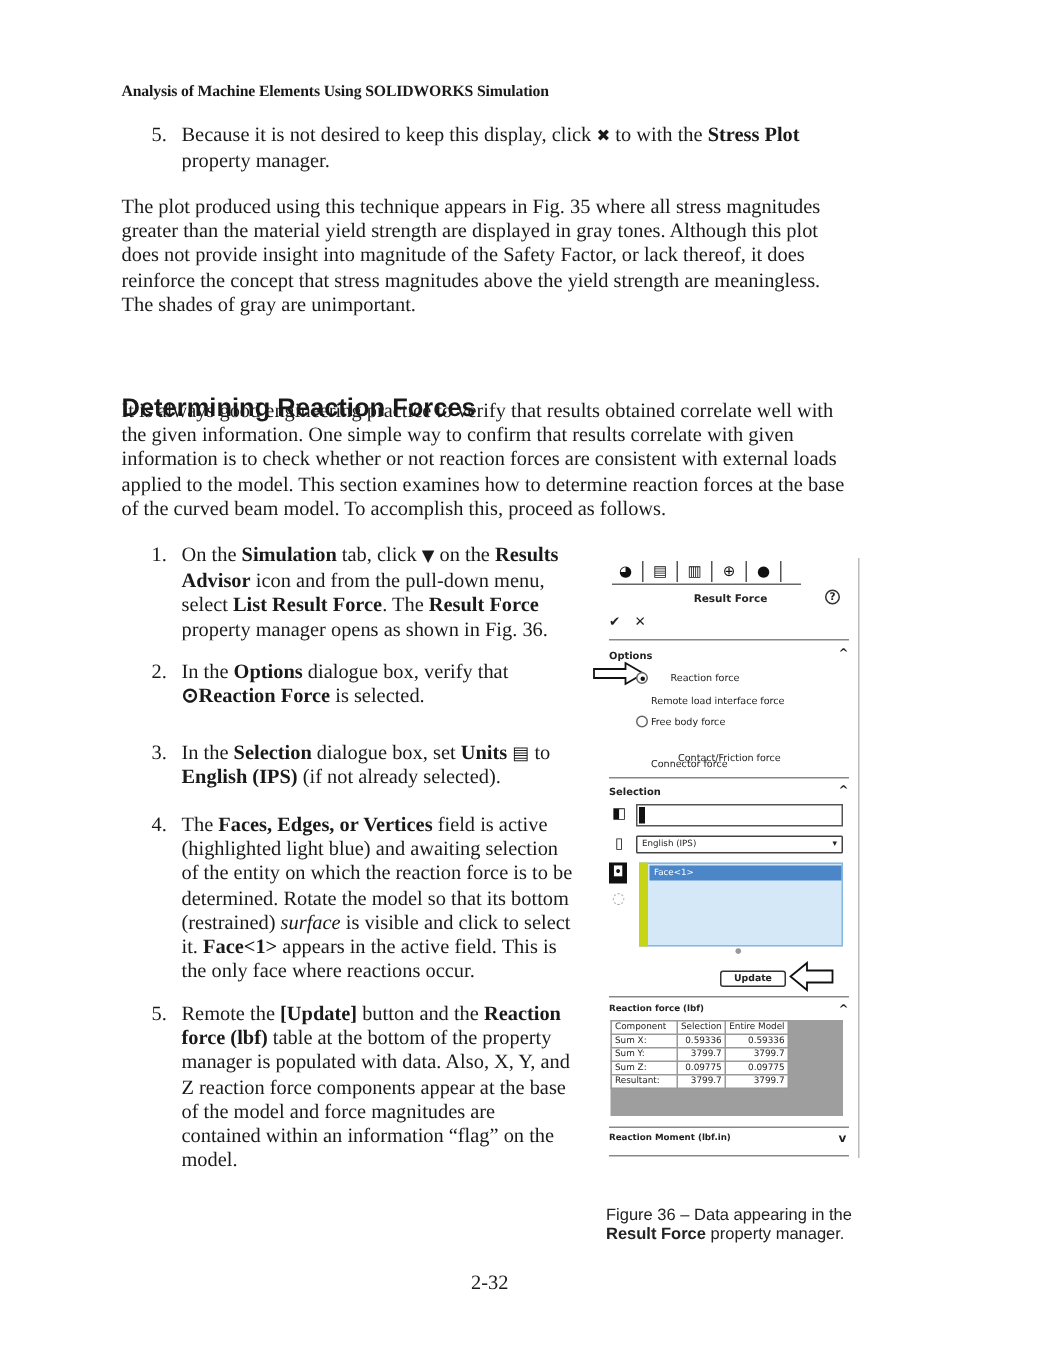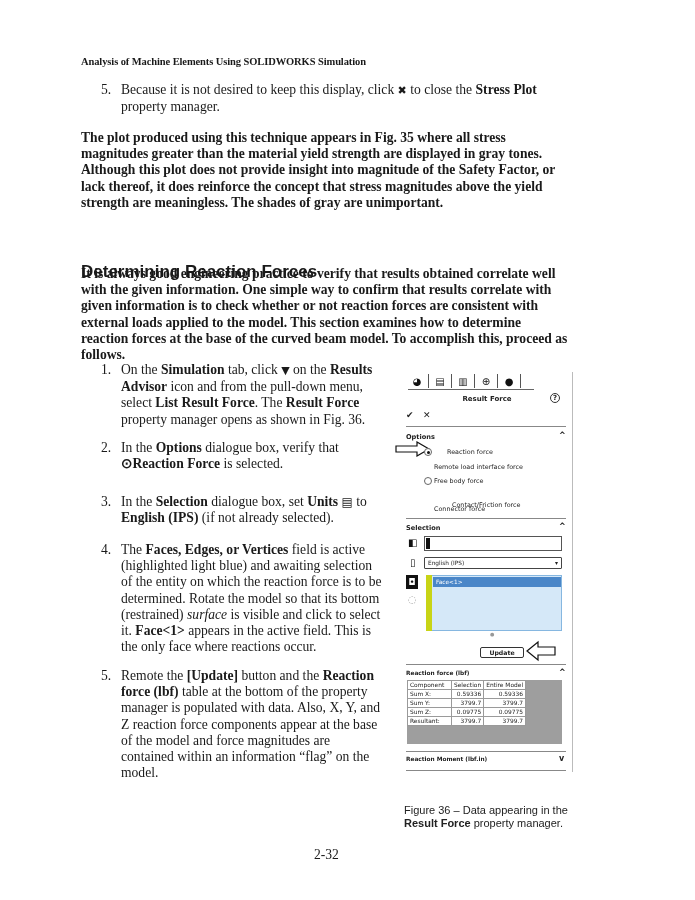--- a/index.html
+++ b/index.html
@@ -7,21 +7,21 @@
   body { position: relative; font-family: "Liberation Serif", serif; color: #1a1a1a; }
 
   .running-head { position: absolute; left: 81px; top: 56px; font-family: "Liberation Serif", serif; font-weight: bold; font-size: 10.5px; letter-spacing: -0.1px; }
 
   .step { position: absolute; font-size: 13.6px; line-height: 16.2px; }
   .step .num { position: absolute; left: 0; top: 0; }
   .step .body { margin-left: 20px; }
   b { font-weight: bold; }
   i { font-style: italic; }
 
-  .para { position: absolute; left: 81px; width: 490px; font-size: 13.6px; line-height: 16.2px; font-weight: bold; }
+  .para { position: absolute; left: 81px; width: 490px; font-size: 13.6px; line-height: 16.2px; }
 
   .heading { position: absolute; left: 81px; top: 237px; font-family: "Liberation Sans", sans-serif; font-weight: bold; font-size: 17px; margin-top: 25px; }
 
   .page-number { position: absolute; left: 314px; top: 847px; font-size: 13.6px; }
 
   
   .pm { position: absolute; left: 402px; top: 372px; width: 170px; height: 400px; font-family: "DejaVu Sans", sans-serif; font-size: 6.6px; color: #222; }
   .pm .right-border { position: absolute; left: 170px; top: 0; width: 1px; height: 400px; background: #bbb; }
   .tabs { position: absolute; left: 4px; top: 2px; height: 14px; display: flex; align-items: flex-end; }
   .tab { width: 23px; height: 14px; display: flex; justify-content: center; align-items: center; border-right: 1px solid #555; font-size: 10px; color: #111; }
@@ -64,21 +64,21 @@
   .caption { position: absolute; left: 404px; top: 804px; width: 170px; font-family: "Liberation Sans", sans-serif; font-size: 11px; line-height: 13px; color: #222; }
 </style>
 </head>
 <body>
 
 <div class="running-head">Analysis of Machine Elements Using SOLIDWORKS Simulation</div>
 
 <div class="step" style="left:101px; top:82px; width:470px;">
   <span class="num">5.</span>
   <div class="body">
-    <span>Because it is not desired to keep this display, click </span><span style="font-family:'DejaVu Sans',sans-serif;font-size:11px;">✖</span><span> to close the </span><b>Stress Plot</b><br>
+    <span>Because it is not desired to keep this display, click </span><span style="font-family:'DejaVu Sans',sans-serif;font-size:11px;">✖</span><span> to with the </span><b>Stress Plot</b><br>
     <span>property manager.</span>
   </div>
 </div>
 
 <div class="para" style="top:130px;">The plot produced using this technique appears in Fig. 35 where all stress magnitudes greater than the material yield strength are displayed in gray tones.  Although this plot does not provide insight into magnitude of the Safety Factor, or lack thereof, it does reinforce the concept that stress magnitudes above the yield strength are meaningless. The shades of gray are unimportant.</div>
 
 <div class="heading">Determining Reaction Forces</div>
 
 <div class="para" style="top:266px;">It is always good engineering practice to verify that results obtained correlate well with the given information.  One simple way to confirm that results correlate with given information is to check whether or not reaction forces are consistent with external loads applied to the model.  This section examines how to determine reaction forces at the base of the curved beam model.  To accomplish this, proceed as follows.</div>
 

